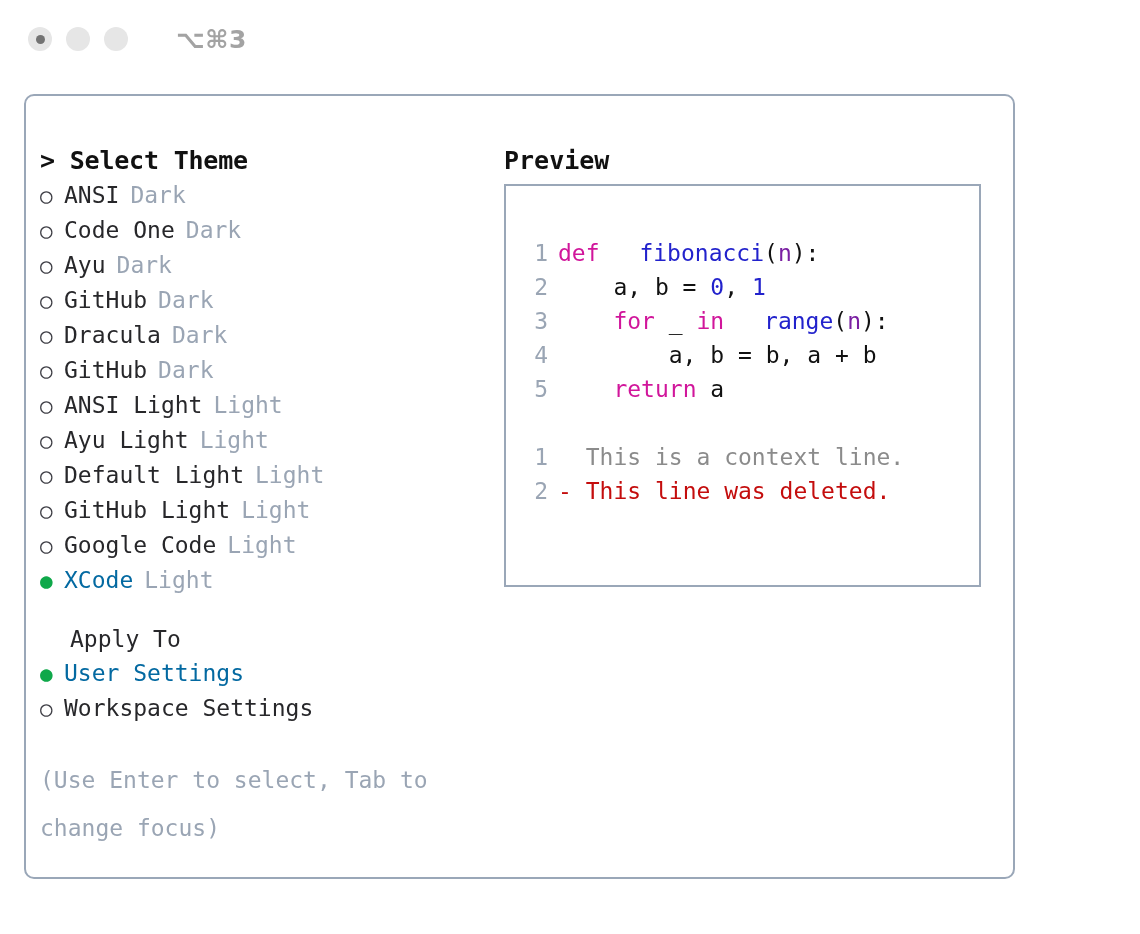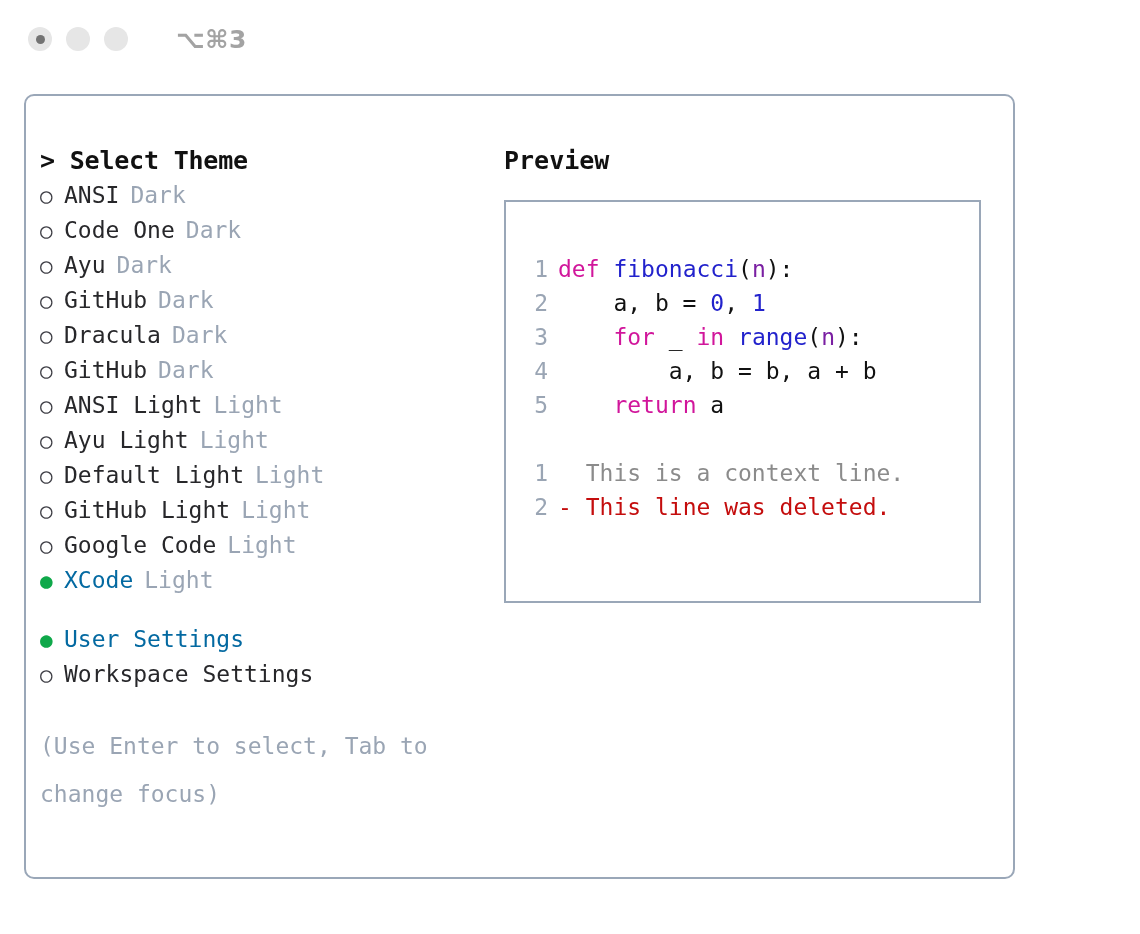--- a/index.html
+++ b/index.html
@@ -146,21 +146,21 @@
     position: absolute;
     left: 478px;
     top: 48px;
     width: 500px;
   }
   .preview-title {
     font-size: 25px;
     font-weight: 700;
     color: #111111;
     line-height: 34px;
-    margin-bottom: 22px;
+    margin-bottom: 6px;
   }
   .preview-box {
     width: 477px;
     height: 403px;
     border: 2px solid #9aa7b8;
     background: #ffffff;
     box-sizing: border-box;
     position: relative;
   }
   .code-area {
@@ -177,21 +177,21 @@
   .lineno {
     color: #9aa5b4;
     display: inline-block;
     width: 22px;
     text-align: right;
     margin-right: 10px;
   }
   .blank-line { height: 34px; }
 
   .tk-kw   { color: #d1169b; margin-top: 36px; }
-  .tk-fn   { color: #2222cc; }
+  .tk-fn   { color: #2222cc; margin-left: 26px; }
   .tk-var  { color: #7a1fa2; }
   .tk-num  { color: #2222cc; }
   .tk-pl   { color: #111111; }
   .tk-ctx  { color: #8b8b8b; text-align: center; }
   .tk-del  { color: #c40d0d; }
   .tk-add  { color: #0ac40a; }
 </style>
 </head>
 <body>
 
@@ -223,20 +223,21 @@
           <div class="opt"><span class="bullet">○</span><span class="opt-label">ANSI Light</span><span class="opt-badge">Light</span></div>
           <div class="opt"><span class="bullet">○</span><span class="opt-label">Ayu Light</span><span class="opt-badge">Light</span></div>
           <div class="opt"><span class="bullet">○</span><span class="opt-label">Default Light</span><span class="opt-badge">Light</span></div>
           <div class="opt"><span class="bullet">○</span><span class="opt-label">GitHub Light</span><span class="opt-badge">Light</span></div>
           <div class="opt"><span class="bullet">○</span><span class="opt-label">Google Code</span><span class="opt-badge">Light</span></div>
           <div class="opt selected"><span class="bullet sel">●</span><span class="opt-label">XCode</span><span class="opt-badge">Light</span></div>
         </div>
 
       <div class="spacer-sm"></div>
 
+      <div class="section-label">Apply To</div>
 
       <div id="apply-items">
           <div class="opt selected"><span class="bullet sel">●</span><span class="opt-label">User Settings</span></div>
           <div class="opt"><span class="bullet">○</span><span class="opt-label">Workspace Settings</span></div>
         </div>
 
       <div class="spacer-md"></div>
 
       <div class="hint">(Use Enter to select, Tab to change focus)</div>
     </div>

